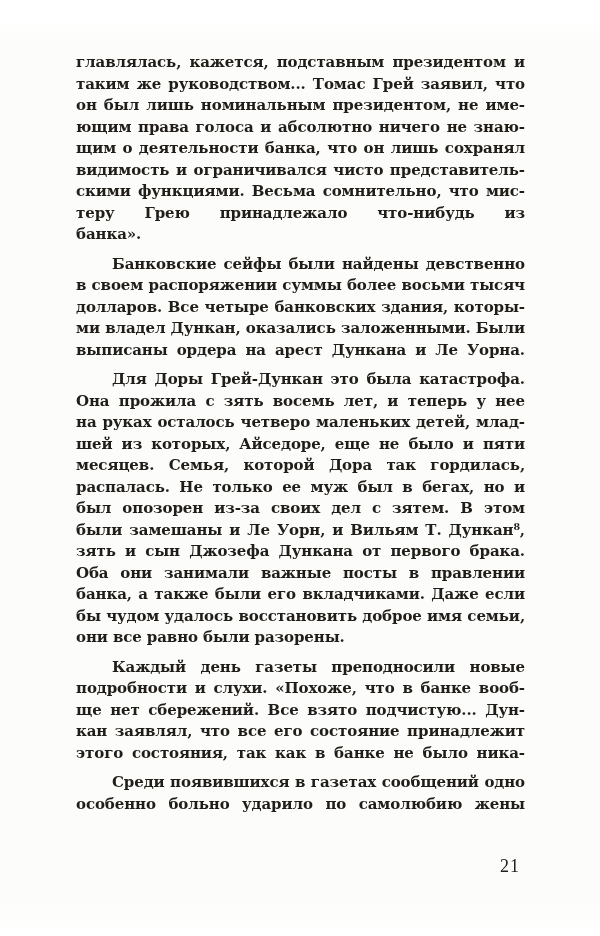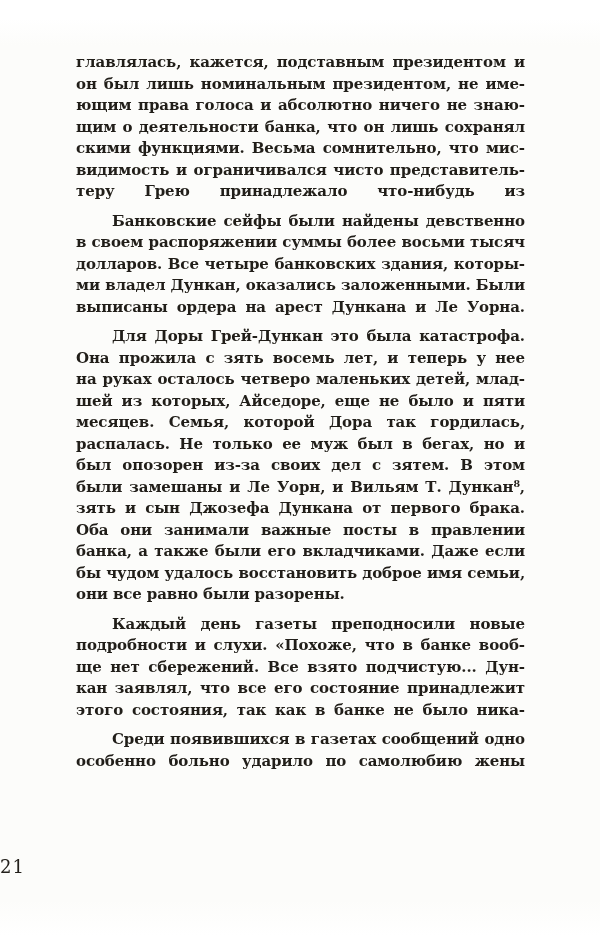--- a/index.html
+++ b/index.html
@@ -41,40 +41,43 @@
     text-align-last: left;
   }
   .line.indent {
     text-indent: 36px;
   }
   .page-number {
     position: absolute;
     top: 856px;
     left: 0;
     width: 520px;
-    text-align: left;
+    text-align: right;
     font-size: 18px;
     font-weight: 400;
     color: #23201b;
     letter-spacing: 1px;
+    font-family: Liberation Serif, serif;
   }
 </style>
 </head>
 <body>
 
 <div class="page">
   <div class="text-block">
       <div class="paragraph">
         <div class="line">главлялась, кажется, подставным президентом и</div>
+        <div class="line">таким же руководством... Томас Грей заявил, что</div>
         <div class="line">он был лишь номинальным президентом, не име-</div>
         <div class="line">ющим права голоса и абсолютно ничего не знаю-</div>
         <div class="line">щим о деятельности банка, что он лишь сохранял</div>
+        <div class="line">видимость и ограничивался чисто представитель-</div>
         <div class="line">скими функциями. Весьма сомнительно, что мис-</div>
-        <div class="line">видимость и ограничивался чисто представитель-</div>
         <div class="line">теру Грею принадлежало что-нибудь из имущества</div>
+        <div class="line endline">банка».</div>
       </div>
       <div class="paragraph">
         <div class="line indent">Банковские сейфы были найдены девственно</div>
         <div class="line">в своем распоряжении суммы более восьми тысяч</div>
         <div class="line">долларов. Все четыре банковских здания, которы-</div>
         <div class="line">ми владел Дункан, оказались заложенными. Были</div>
         <div class="line">выписаны ордера на арест Дункана и Ле Уорна.</div>
       </div>
       <div class="paragraph">
         <div class="line indent">Для Доры Грей-Дункан это была катастрофа.</div>

